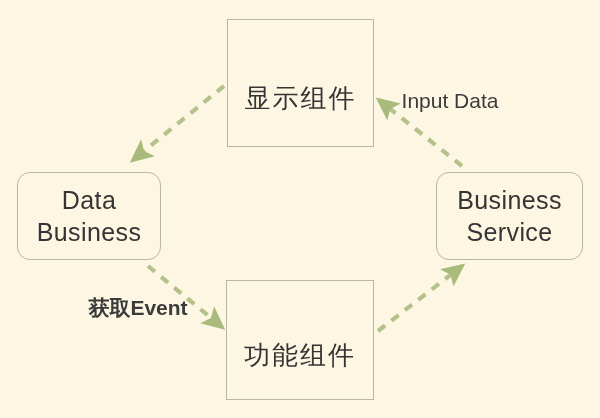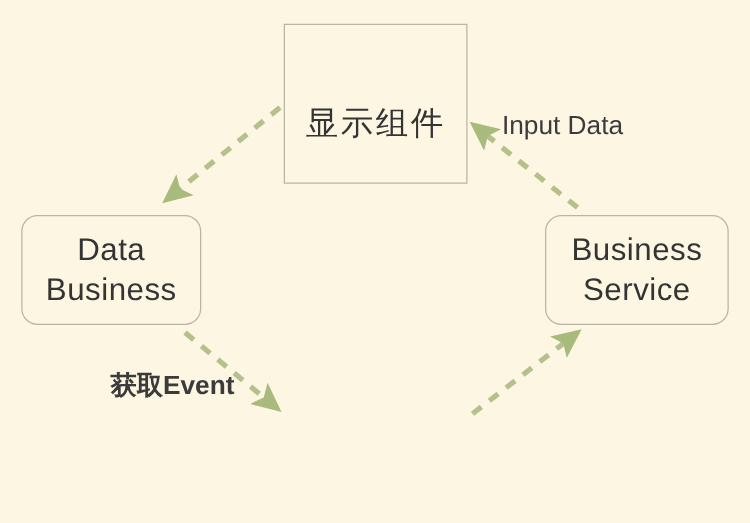--- a/index.html
+++ b/index.html
@@ -108,20 +108,23 @@
   <div class="node round" id="node-data">
     <span class="node-label">Data
 Business</span>
   </div>
 
   <div class="node round" id="node-business">
     <span class="node-label">Business
 Service</span>
   </div>
 
+  <div class="node rect" id="node-function">
+    <span class="node-label cjk">功能组件</span>
+  </div>
 
 
   <div class="edge-label" id="label-get-event">获取Event</div>
 
 
   <div class="edge-label" id="label-input-data">Input Data</div>
 
 </div>
 
 </body></html>

